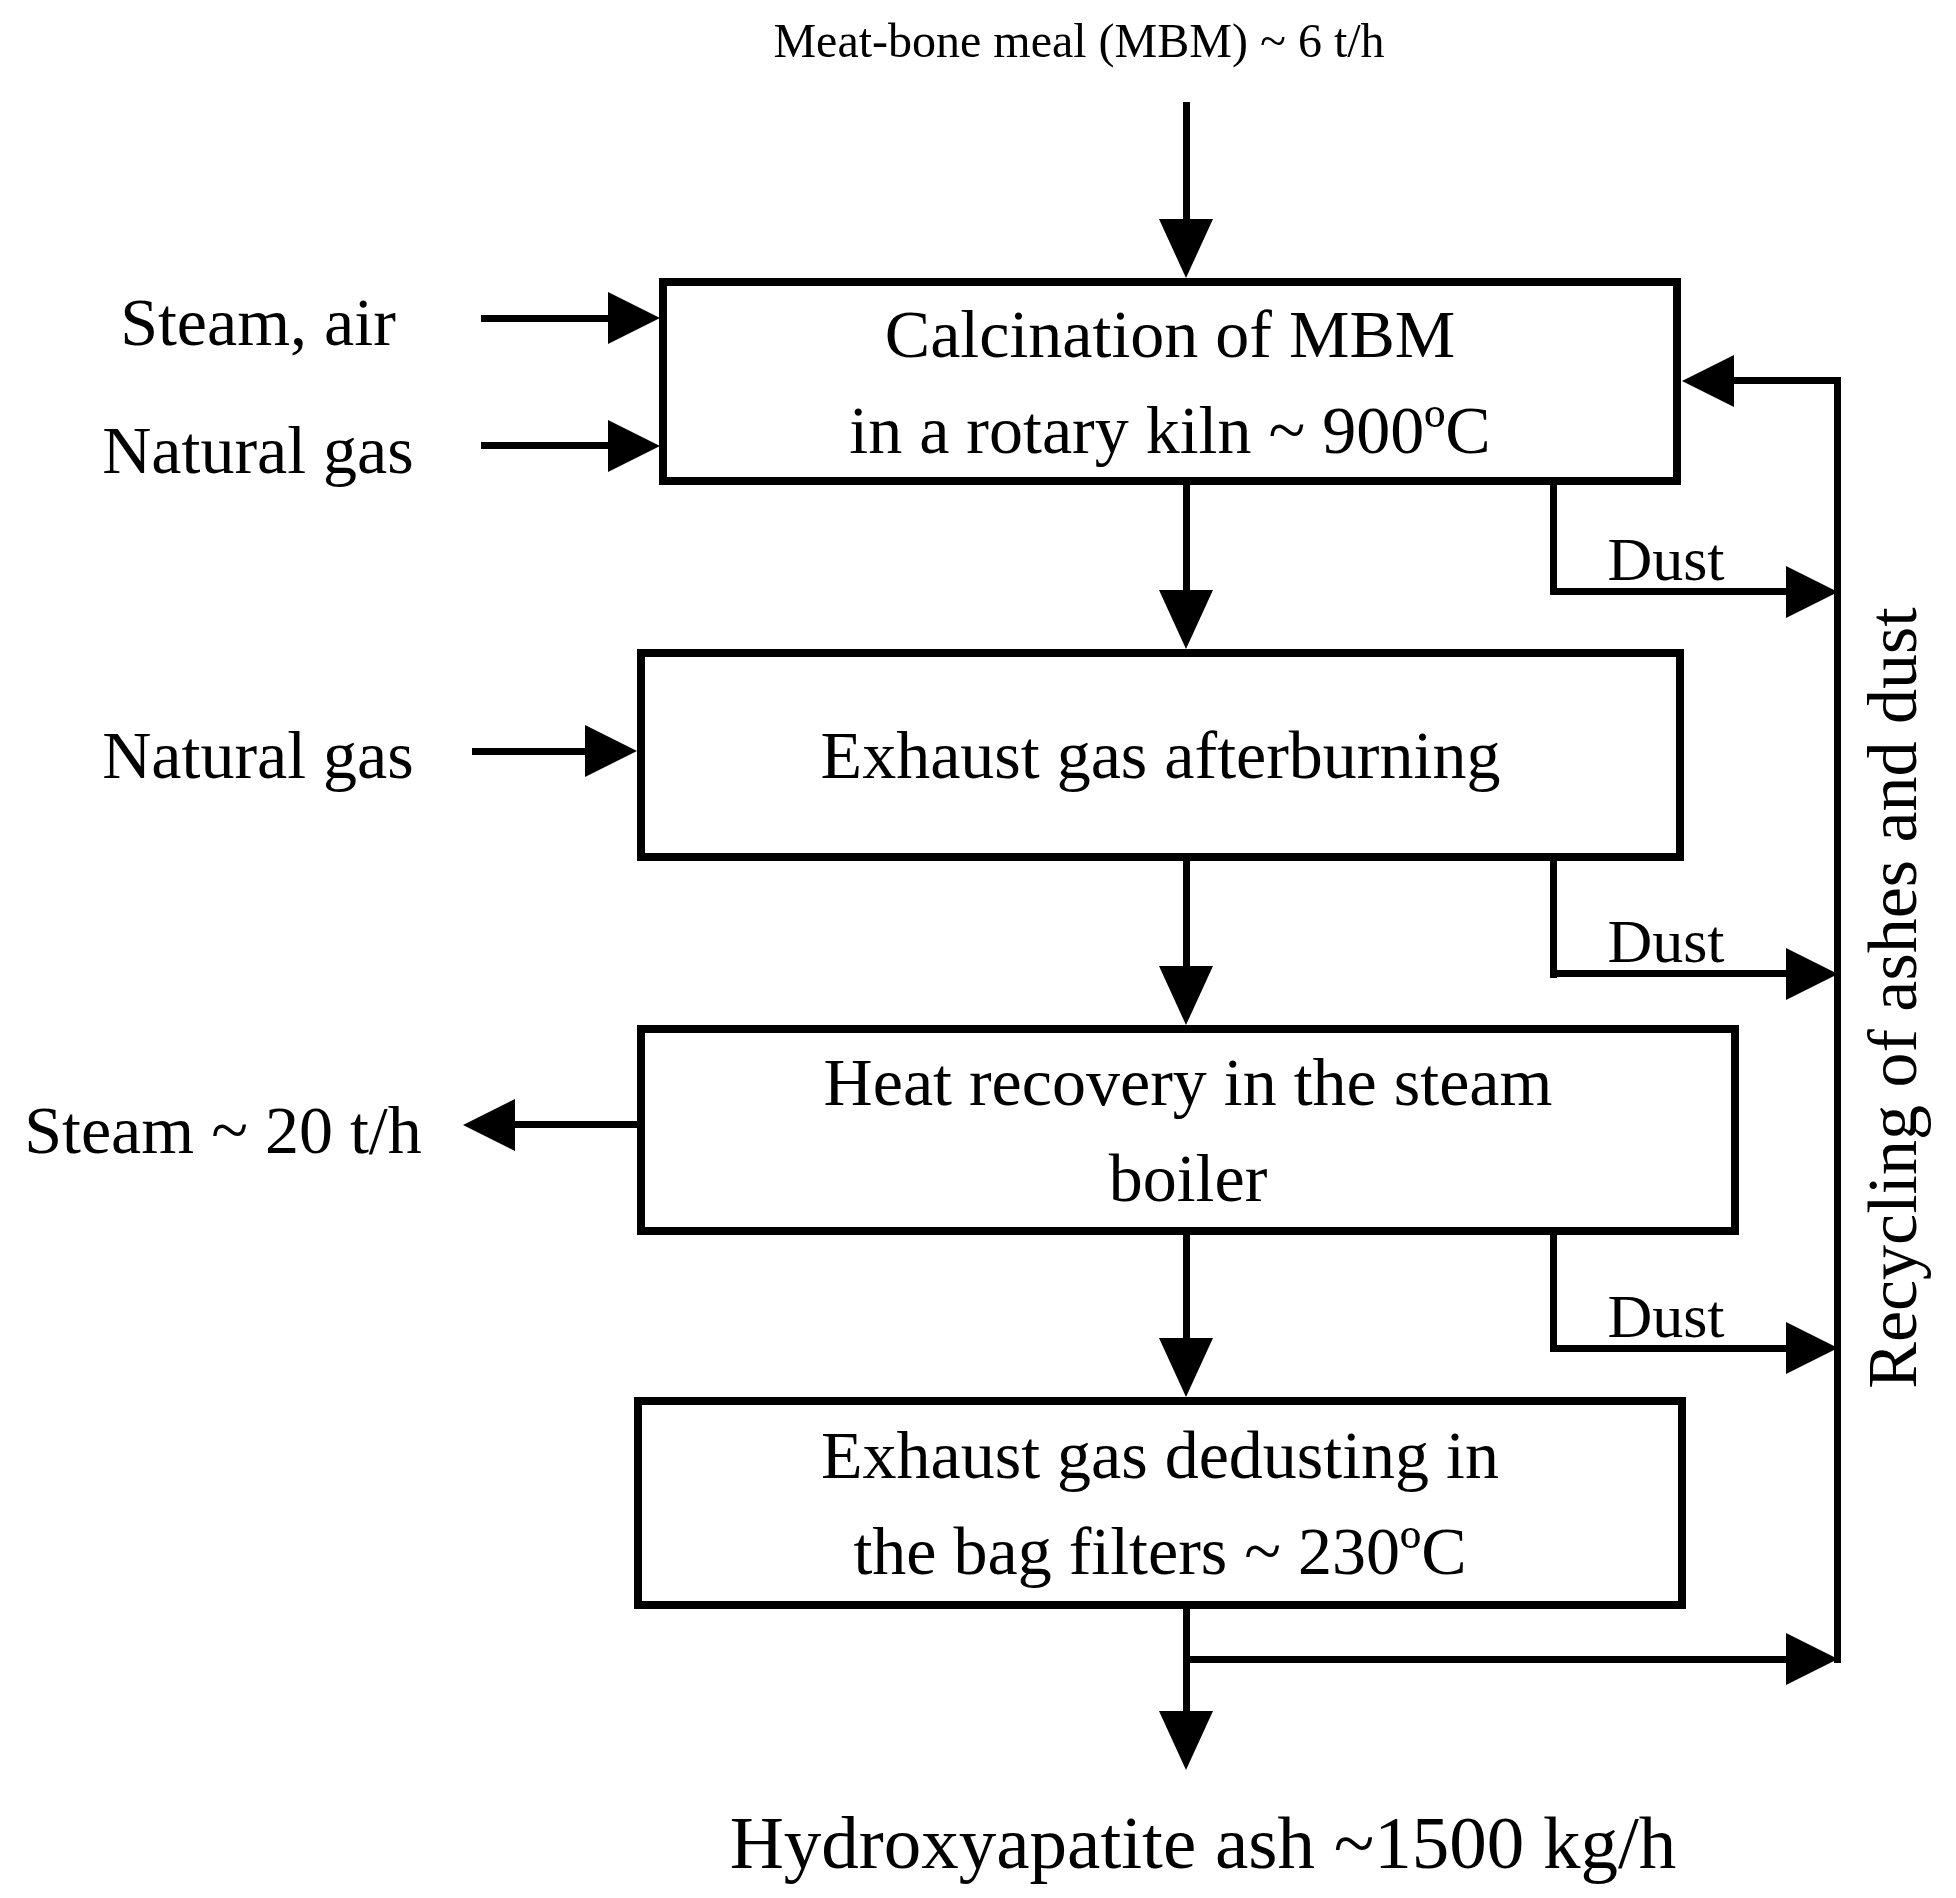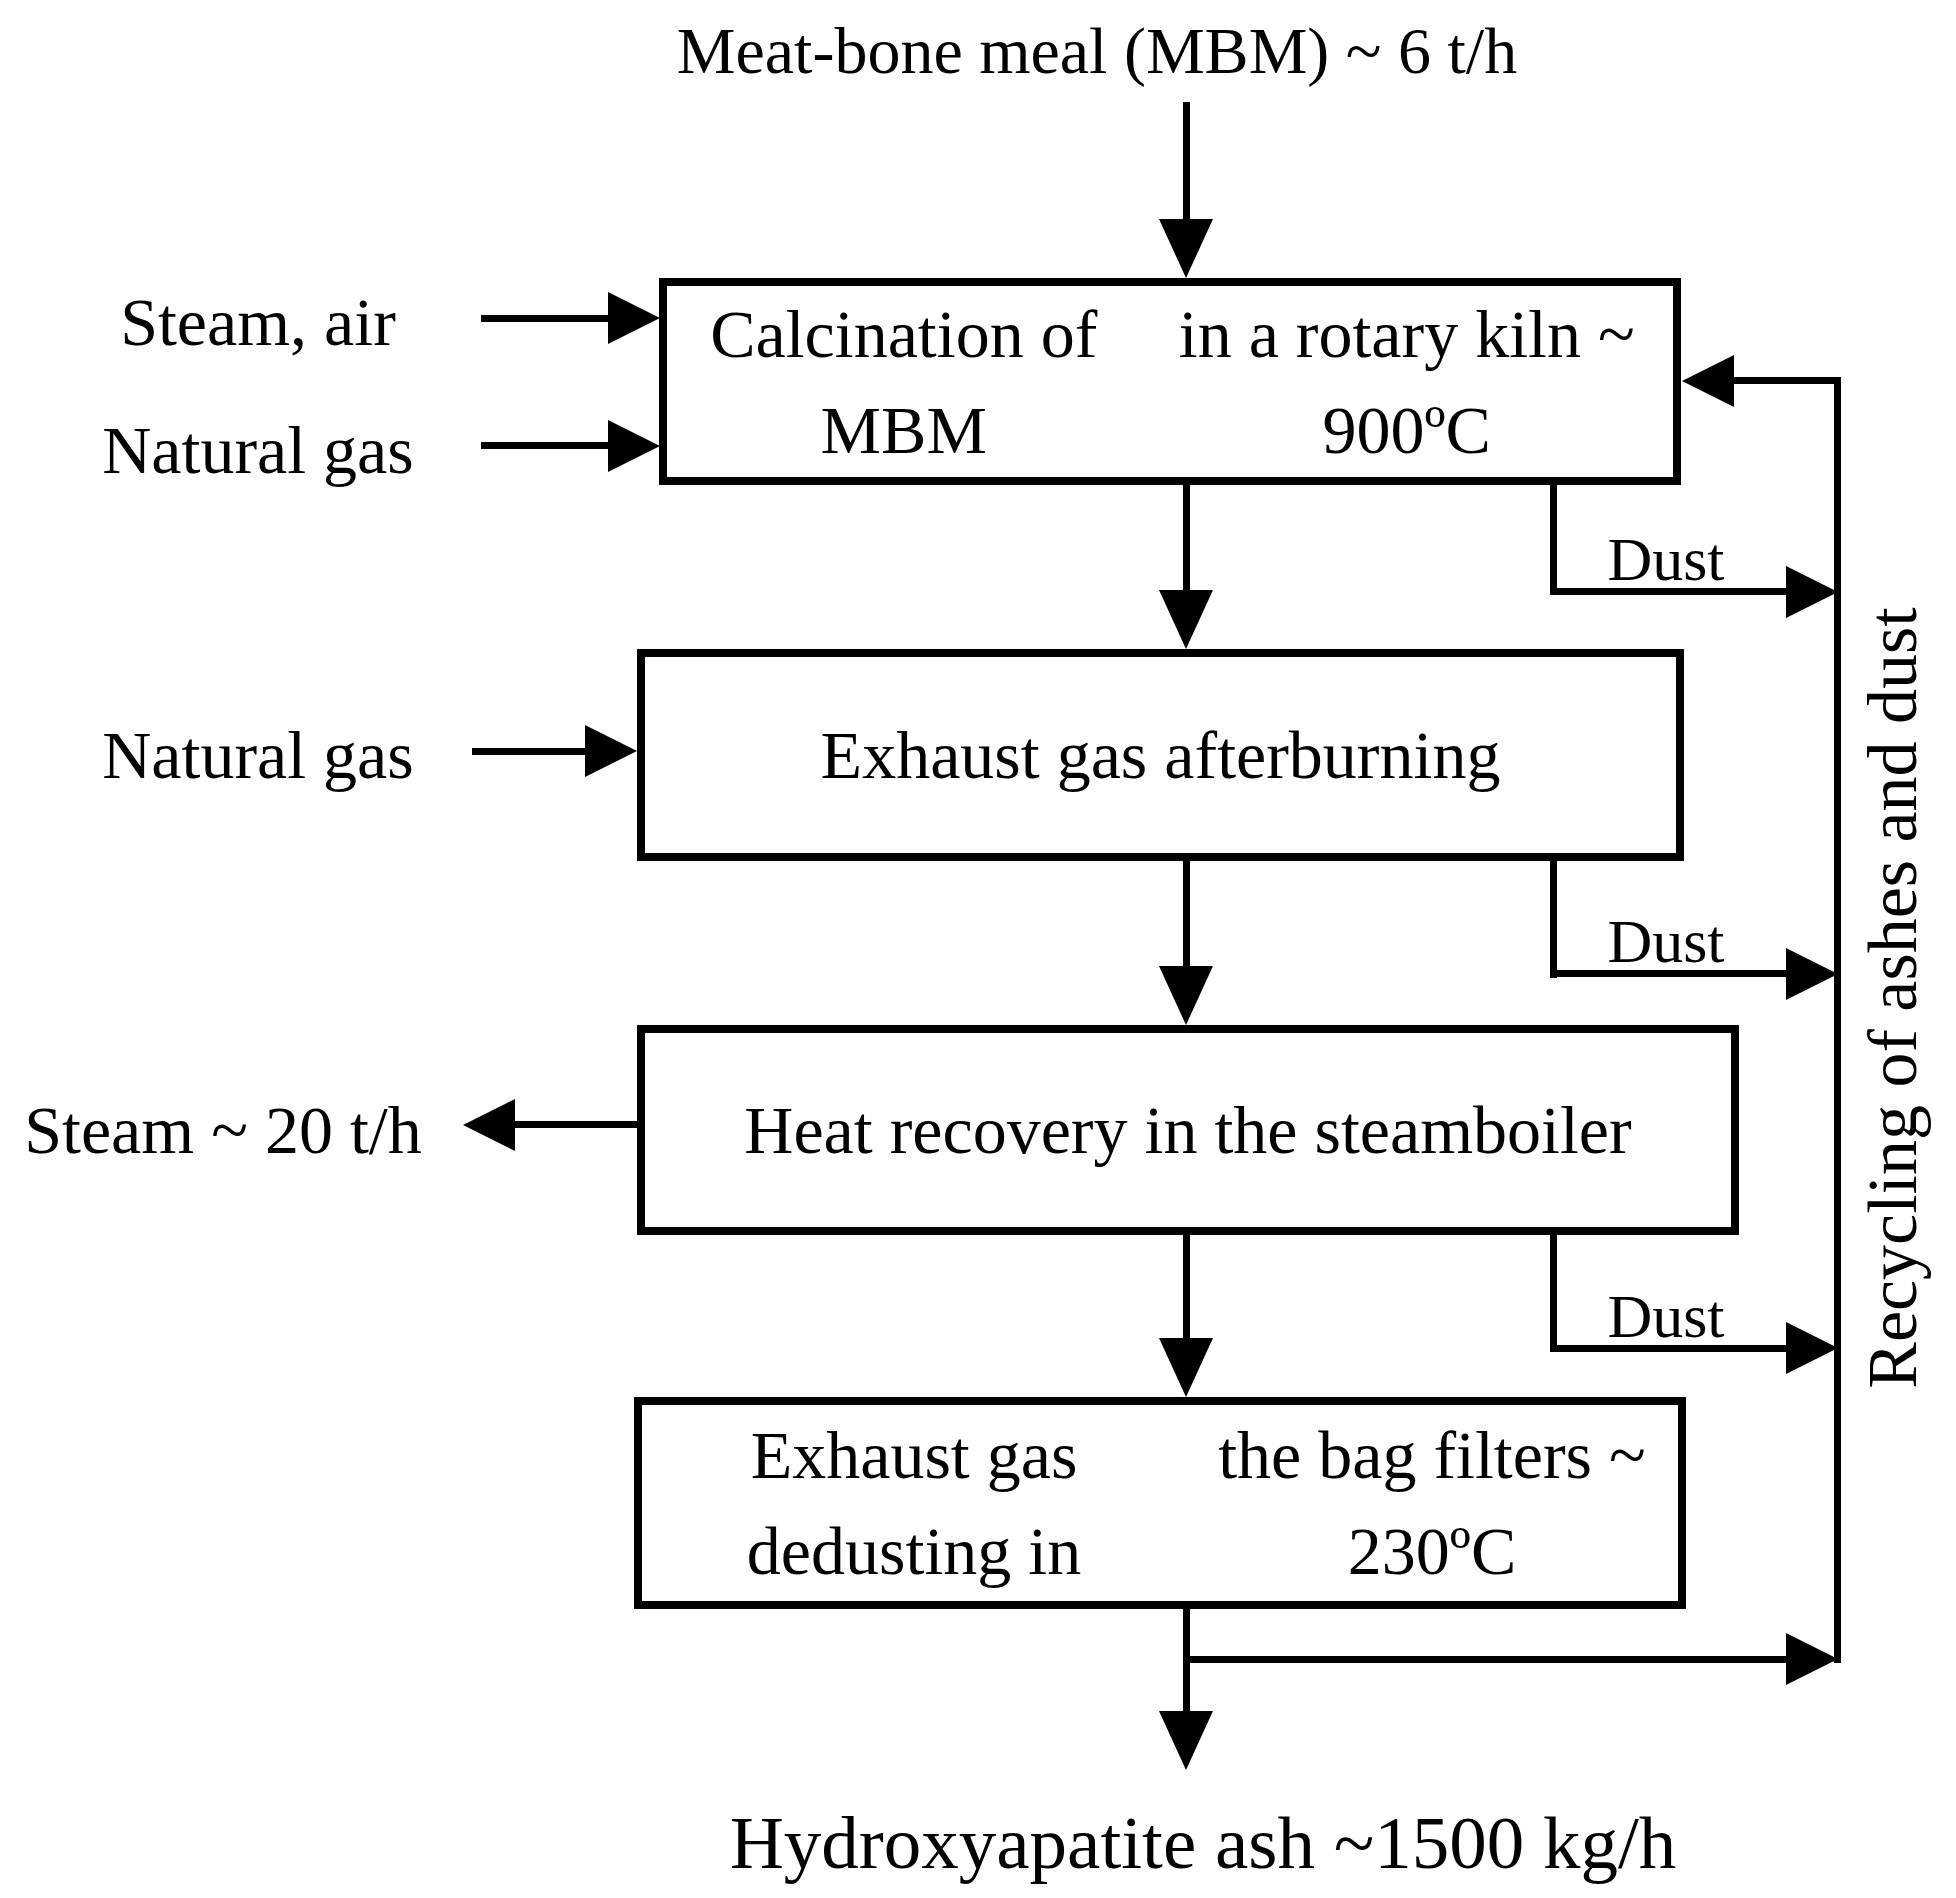--- a/index.html
+++ b/index.html
@@ -10,21 +10,21 @@
     font-family:"Liberation Serif","DejaVu Serif",serif;
     color:#000000;
     overflow:hidden;
   }
   .lbl{position:absolute;text-align:center;white-space:nowrap;line-height:1.15;}
   .box{
     position:absolute;
     border:8px solid #000000;
     box-sizing:border-box;
     background:#ffffff;
-    display:flex;
+    display:flex;flex-direction:column;
     align-items:center;justify-content:center;
     text-align:center;
     font-size:68px;line-height:96px;
   }
   .hline,.vline{position:absolute;background:#000000;}
   .tri-down{position:absolute;width:0;height:0;
     border-left:27px solid transparent;border-right:27px solid transparent;
     border-top:59px solid #000000;}
   .tri-right{position:absolute;width:0;height:0;
     border-top:26px solid transparent;border-bottom:26px solid transparent;
@@ -37,21 +37,21 @@
     transform:rotate(-90deg);
     text-align:center;white-space:nowrap;
     font-size:70px;line-height:80px;
   }
 </style>
 </head>
 <body>
 
 <div class="canvas">
 
-  <div class="lbl" style="left:518px;top:13.4px;width:1158px;font-size:66px;">Meat-bone meal (MBM) ~ 6 t/h</div>
+  <div class="lbl" style="left:500px;top:13.4px;width:1158px;font-size:48px;">Meat-bone meal (MBM) ~ 6 t/h</div>
 
   <div class="vline" style="left:1183px;top:102px;width:7.1px;height:119px;"></div>
   <div class="tri-down" style="left:1159px;top:219px;"></div>
 
   <div class="lbl" style="left:71px;top:283px;width:374px;font-size:68px;">Steam, air</div>
   <div class="hline" style="left:481px;top:315px;width:127px;height:7.1px;"></div>
   <div class="tri-right" style="left:608px;top:292px;"></div>
 
   <div class="lbl" style="left:71px;top:411px;width:374px;font-size:68px;">Natural gas</div>
   <div class="hline" style="left:481px;top:442px;width:127px;height:7.1px;"></div>

